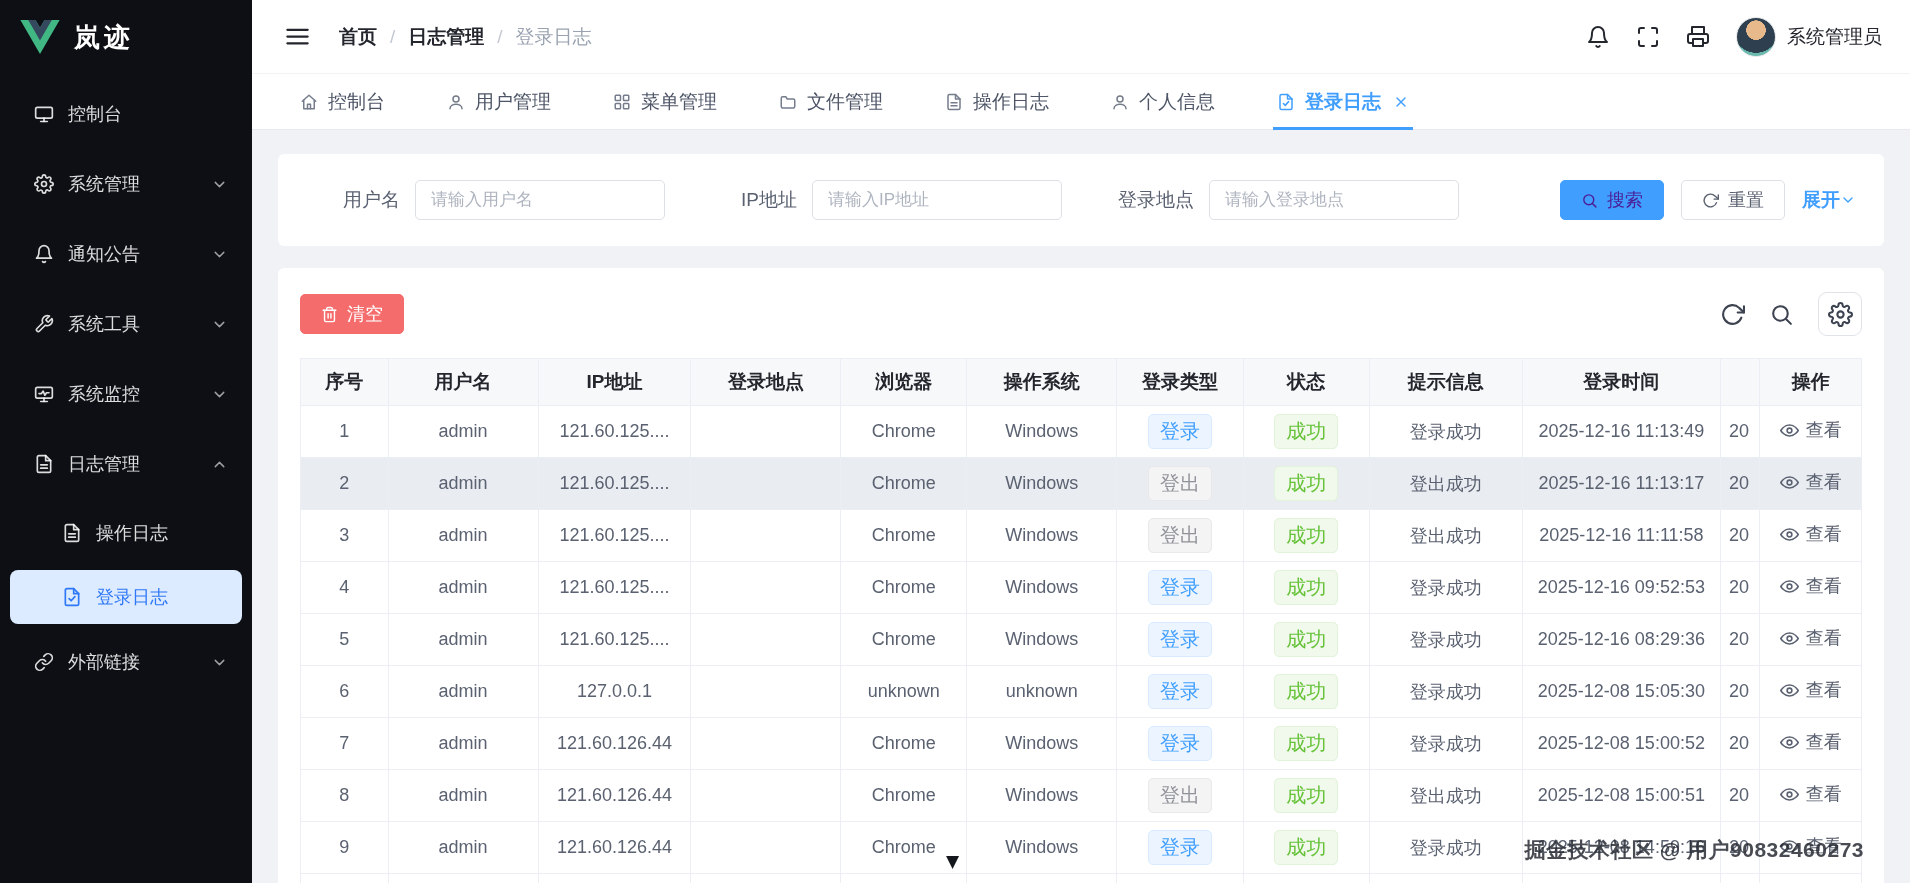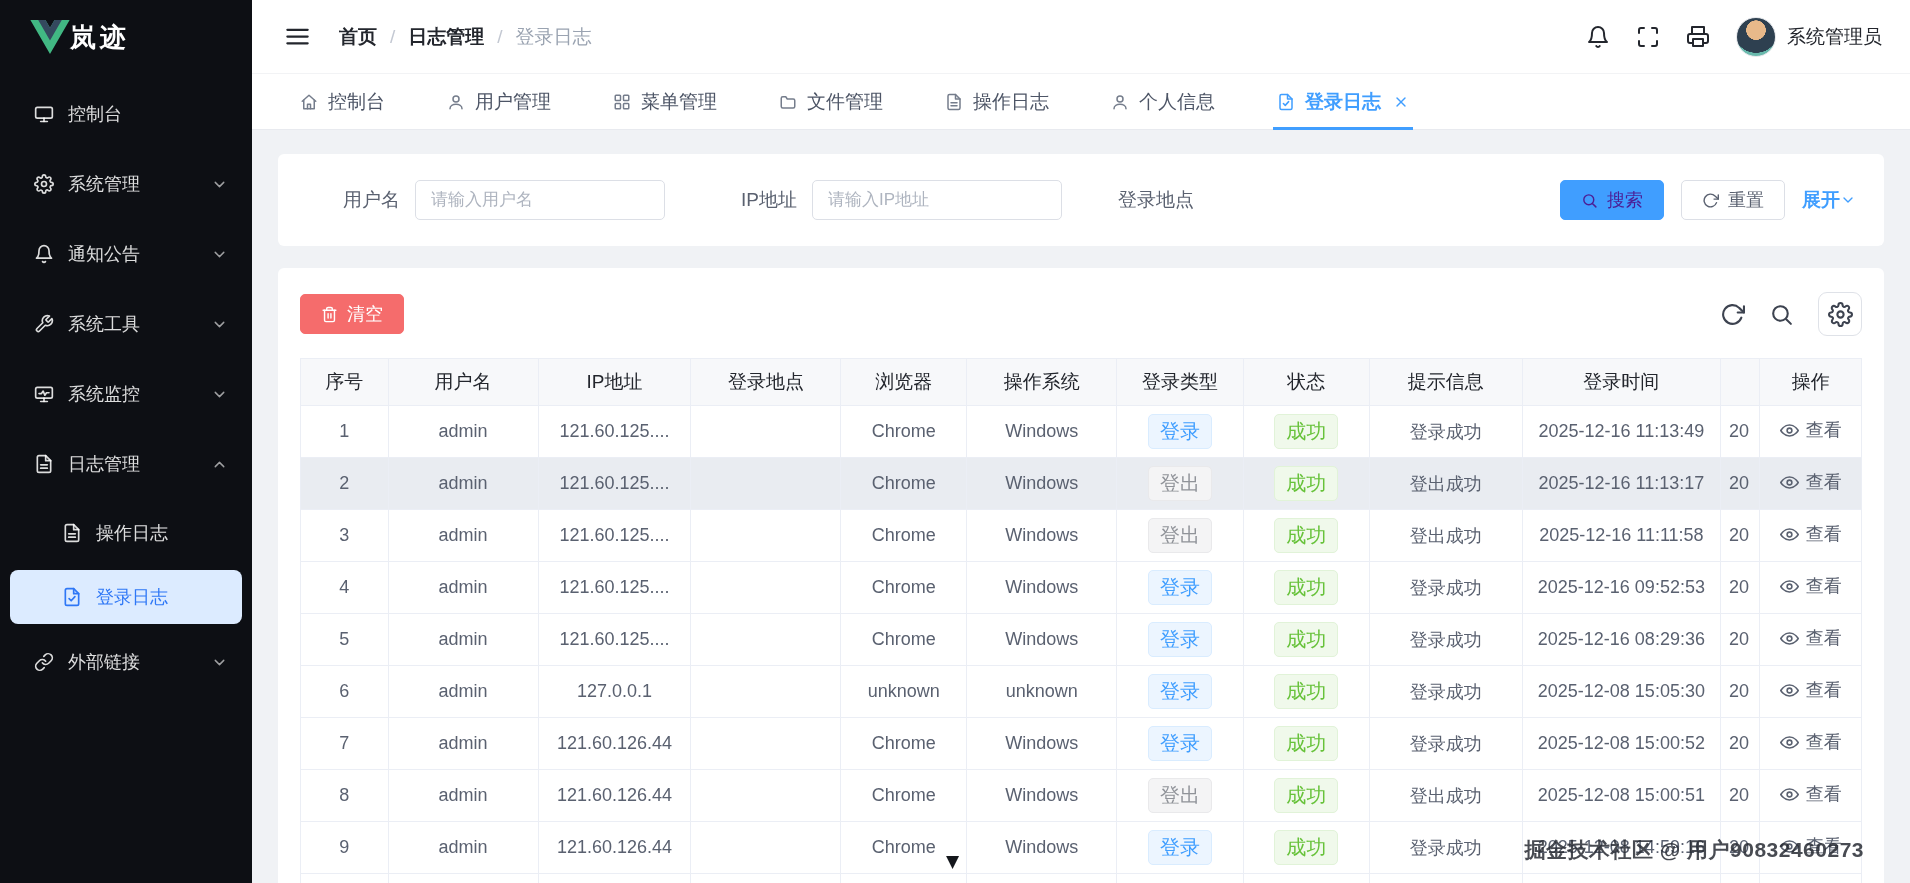--- a/index.html
+++ b/index.html
@@ -9,21 +9,21 @@
   *{margin:0;padding:0;box-sizing:border-box;}
   html,body{width:1910px;height:883px;overflow:hidden;background:#fff;
     font-family:"Liberation Sans","DejaVu Sans",sans-serif;color:#303133;}
   .icon{display:inline-flex;align-items:center;justify-content:center;}
   .icon svg{width:100%;height:100%;display:block;}
 
   .app{display:flex;width:1910px;height:883px;}
 
   
   .sidebar{width:252px;flex-shrink:0;background:var(--sidebar-bg);height:100%;}
-  .logo-row{height:74px;display:flex;align-items:center;padding-left:30px;cursor:pointer;}
+  .logo-row{height:74px;display:flex;align-items:center;padding-left:20px;gap:14px;cursor:pointer;}
   .logo-mark{width:40px;height:34px;}
   .logo-text{font-size:26px;font-weight:700;color:#fff;letter-spacing:4px;}
   .menu{padding:12px 10px 0;}
   .menu-item{height:56px;display:flex;align-items:center;border-radius:8px;
     padding:0 14px 0 24px;margin-bottom:14px;font-size:18px;color:rgba(255,255,255,.86);cursor:pointer;}
   .menu-item .mi{width:20px;height:20px;margin-right:14px;flex-shrink:0;}
   .menu-item .label{flex:1;white-space:nowrap;}
   .menu-item .chev{width:17px;height:17px;color:rgba(255,255,255,.6);flex-shrink:0;}
   .submenu .menu-item{height:54px;margin-bottom:10px;padding-left:52px;}
   .menu-item.active{background:var(--sa-bg);color:var(--sa-fg);}
@@ -82,21 +82,21 @@
   .table-toolbar{display:flex;align-items:center;margin-bottom:22px;}
   .toolbar-right{margin-left:auto;display:flex;align-items:center;gap:24px;}
   .tool-icon{width:25px;height:25px;color:#3d4350;cursor:pointer;}
   .tool-box{width:44px;height:44px;border:1px solid #dfe2e8;border-radius:9px;
     display:flex;align-items:center;justify-content:center;cursor:pointer;}
   .tool-box .icon{width:25px;height:25px;color:#3d4350;}
 
   .log-table{width:100%;border-collapse:collapse;table-layout:fixed;}
   .log-table th,.log-table td{border:1px solid #ebeef5;text-align:center;vertical-align:middle;
     overflow:hidden;white-space:nowrap;}
-  .log-table th{height:47px;background:#f7f8fa;font-size:19px;font-weight:400;color:#23262d;}
+  .log-table th{height:47px;background:#f7f8fa;font-size:19px;font-weight:700;color:#23262d;}
   .log-table td{height:52px;background:#fff;font-size:18px;color:#5a6170;}
   .log-table tr.hl td{background:#e9ecf1;}
   .tag{display:inline-block;padding:4px 11px;border:1px solid;border-radius:5px;font-size:20px;line-height:1.25;}
   .tag.primary{color:var(--primary);background:#ecf5ff;border-color:#d9ecff;}
   .tag.info{color:var(--info);background:#f4f4f5;border-color:#e9e9eb;}
   .tag.success{color:var(--success);background:#f0f9eb;border-color:#e1f3d8;}
   td.clip-col{text-align:left;padding-left:8px;}
   th.op-col,td.op-col{box-shadow:-9px 0 9px -7px rgba(0,0,0,.22);}
   .op-link{display:inline-flex;align-items:center;gap:7px;color:#5a6170;cursor:pointer;}
   .op-link .icon{width:19px;height:19px;}
@@ -372,20 +372,21 @@
 
       <div class="card search-card">
         <div id="search-fields" style="display:contents"><div class="field">
               <label>用户名</label>
               <input placeholder="请输入用户名" style="">
             </div><div class="field">
               <label>IP地址</label>
               <input placeholder="请输入IP地址" style="">
             </div><div class="field">
               <label>登录地点</label>
+              <input placeholder="请输入登录地点" style="">
             </div></div>
         <div class="actions">
           <button class="btn btn-primary">
             <span class="icon" id="ic-search-btn">
                 <svg viewBox="0 0 24 24" fill="none" stroke="currentColor" stroke-width="2" stroke-linecap="round" stroke-linejoin="round">
                   <circle cx="11" cy="11" r="7"></circle>
                   <line x1="16.5" y1="16.5" x2="21" y2="21"></line>
                 </svg>
               </span>
             <span>搜索</span>

